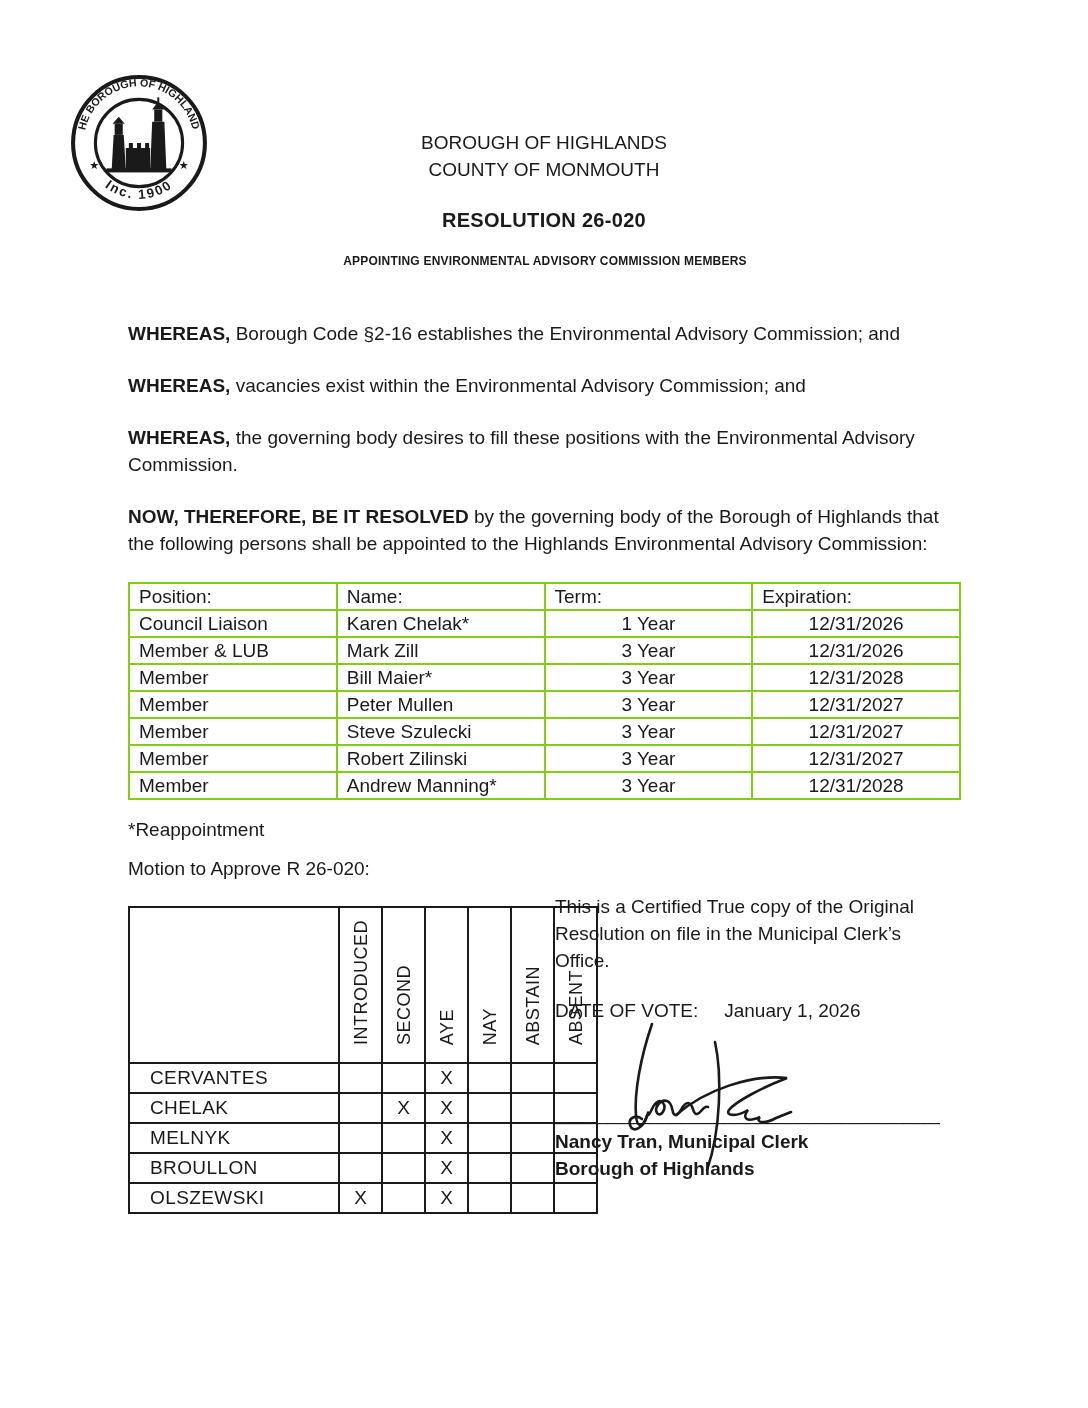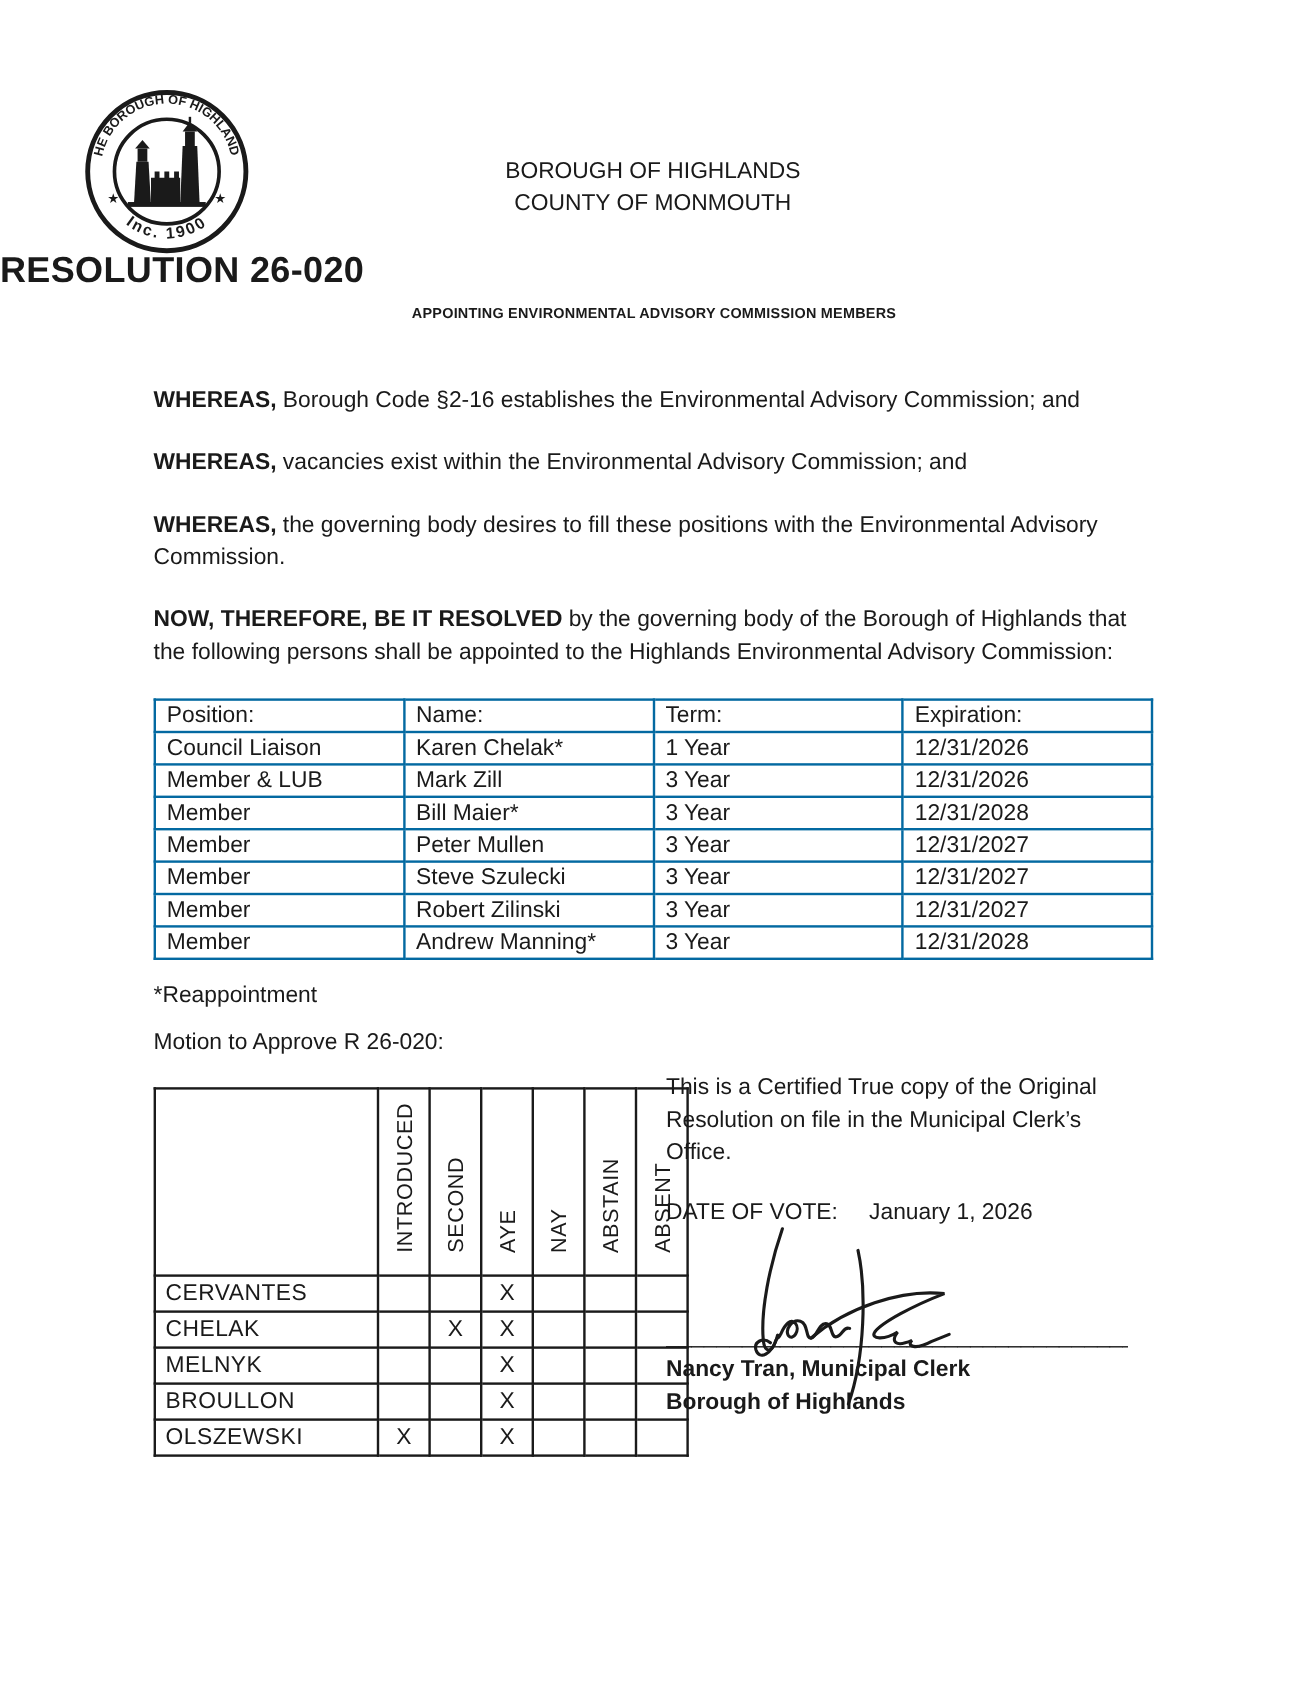--- a/index.html
+++ b/index.html
@@ -5,41 +5,41 @@
   html,body { margin:0; padding:0; background:#ffffff; }
   .page {
     position:relative; width:1088px; height:1408px; background:#ffffff;
     font-family:"Liberation Sans", sans-serif; color:#1a1a1a; overflow:hidden;
   }
   
   .seal { position:absolute; left:68px; top:72px; width:142px; height:142px; }
   
   .org-lines { position:absolute; left:0; top:129px; width:100%; text-align:center;
                font-size:19px; line-height:27px; }
-  .doc-title { position:absolute; left:0; top:209px; width:100%; text-align:left;
-               font-size:30px; font-weight:bold; letter-spacing:0.3px; }
+  .doc-title { position:absolute; left:0; top:209px; width:100%; text-align:center;
+               font-size:20px; font-weight:bold; letter-spacing:0.3px; }
   .doc-subtitle { position:absolute; left:1px; top:254px; width:100%; text-align:center;
                font-size:12px; font-weight:bold; letter-spacing:0.2px; }
   
   .doc-body { position:absolute; left:128px; top:304px; width:833px;
               font-size:19px; line-height:27px; }
   .clause { margin:16px 0 25px 0; }
   .clause .lead { font-weight:bold; }
   
   table.appt { border-collapse:collapse; table-layout:fixed; width:100%; margin-top:4px; }
-  table.appt td { border:2px solid #0369a1; padding:1px 9px; font-size:19px;
+  table.appt td { border:2px solid #84cc16; padding:1px 9px; font-size:19px;
                   line-height:21px; height:23px; overflow:hidden; white-space:nowrap; }
-  table.appt td.c { }
+  table.appt td.c { text-align:center; }
   .footnote { margin-top:16px; font-size:19px; }
   
   .motion { position:absolute; left:128px; top:858px; font-size:19px; }
   
   table.vote { position:absolute; left:128px; top:906px; border-collapse:collapse; table-layout:fixed; }
   table.vote td { border:2px solid #1a1a1a; font-size:19px; }
-  table.vote .vt-name { width:168px; padding:2px 8px; white-space:nowrap; letter-spacing:0.4px; }
+  table.vote .vt-name { width:168px; padding:2px 20px; white-space:nowrap; letter-spacing:0.4px; }
   table.vote .vt-mark { width:39px; text-align:center; }
   table.vote tr.hdr td { height:140px; vertical-align:bottom; text-align:center; padding-bottom:12px; }
   .vhead { display:inline-block; writing-mode:vertical-rl; transform:rotate(180deg);
            font-size:18px; line-height:1; letter-spacing:0.5px; }
   table.vote tr.data td { height:24px; }
   
   .cert-text { position:absolute; left:555px; top:893px; width:400px;
                font-size:19px; line-height:27px; }
   .date-line { position:absolute; left:555px; top:1000px; font-size:19px; }
   .date-line .val { display:inline-block; margin-left:26px; }

